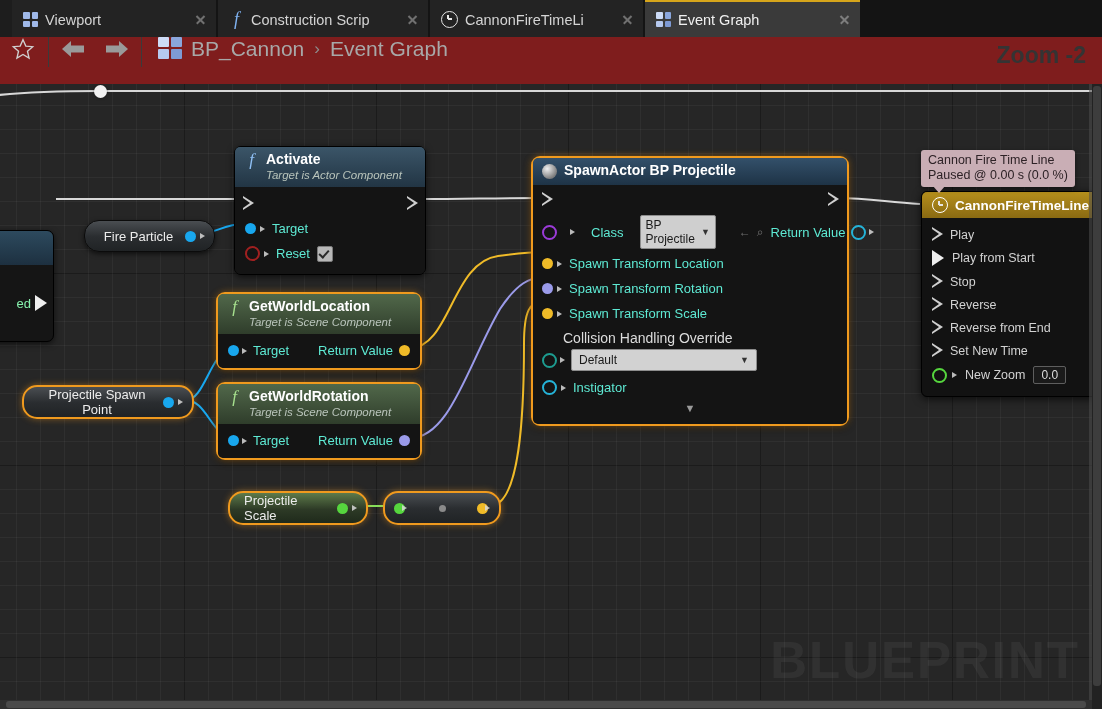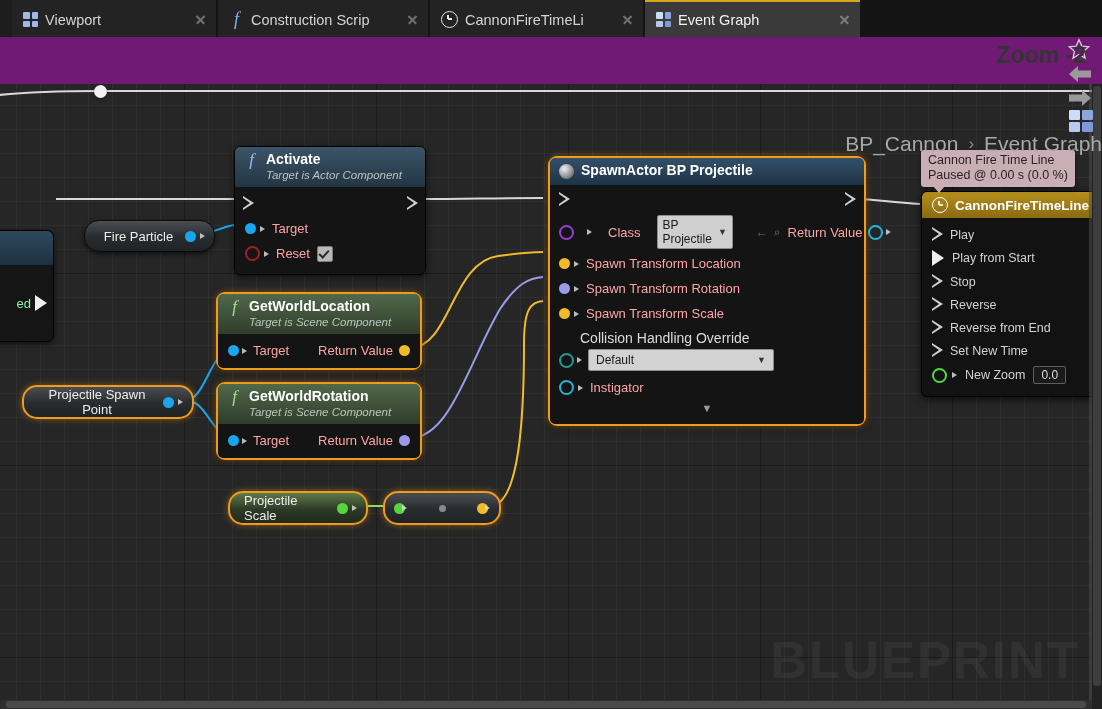--- a/index.html
+++ b/index.html
@@ -29,22 +29,22 @@
   .ic-grid.blueprint i:nth-child(2){background:#8aa6dc;}
   .ic-grid.blueprint i:nth-child(3){background:#b6c9ef;}
   .ic-grid.blueprint i:nth-child(4){background:#7e9ad4;}
   .ic-fx{width:15px;height:16px;flex:none;font-style:italic;font-family:"Liberation Serif",serif;
          font-size:18px;color:#7fb2f0;line-height:15px;text-align:center;}
   .ic-clock{width:15px;height:15px;flex:none;border:1.7px solid #e6e6e6;border-radius:50%;position:relative;}
   .ic-clock::before{content:"";position:absolute;left:5.2px;top:2.5px;width:1.5px;height:4.6px;background:#e6e6e6;}
   .ic-clock::after{content:"";position:absolute;left:5.6px;top:6.4px;width:4px;height:1.5px;background:#e6e6e6;}
 
   
-  #toolbar{position:absolute;left:0;top:37px;width:1102px;height:47px;background:#701a75;
-           display:flex;align-items:flex-end;z-index:6;flex-direction:column;}
+  #toolbar{position:absolute;left:0;top:37px;width:1102px;height:47px;background:#7f1d1d;
+           display:flex;align-items:flex-start;z-index:6;}
   .tb-star{width:46px;display:flex;justify-content:center;align-items:center;}
   .tb-sep{width:1px;height:30px;background:#3a3a3a;margin:0 2px;}
   .tb-arrow{width:44px;display:flex;justify-content:center;align-items:center;}
   .tb-crumbicon{margin-left:14px;margin-right:9px;display:flex;}
   #crumb{display:flex;align-items:center;gap:10px;font-size:21px;color:#a8a8a8;}
   #crumb .chev{color:#8e8e8e;font-size:17px;}
   #zoomlabel{position:absolute;right:16px;top:42px;font-size:23px;color:#343434;font-weight:bold;z-index:6;}
 
   
   #canvas{position:absolute;left:0;top:84px;width:1102px;height:625px;overflow:hidden;
@@ -66,21 +66,21 @@
   .node{position:absolute;border-radius:7px;background:#101010;
         box-shadow:0 2px 7px rgba(0,0,0,.65);}
   .node .hdr{border-radius:5px 5px 0 0;padding:5px 10px 5px 9px;display:flex;align-items:flex-start;gap:7px;}
   .node .title{font-size:14px;font-weight:bold;color:#fff;line-height:15px;}
   .node .sub{font-size:11.5px;font-style:italic;color:#b9c4bb;line-height:14px;margin-top:1px;}
   .node .body{padding:6px 0 8px 0;background:#141414;border-radius:0 0 5px 5px;}
   .sel{border:2px solid #f09a1e;border-radius:9px;box-shadow:0 0 7px rgba(240,154,30,.45),0 2px 7px rgba(0,0,0,.6);}
   .unsel{border:1px solid #000;}
 
   .row{display:flex;align-items:center;gap:7px;padding:2px 10px;min-height:21px;font-size:13px;color:#e2e2e2;}
-  .row .lbl{font-size:13px;color:#fca5a5;white-space:nowrap;}
+  .row .lbl{font-size:13px;color:#5eead4;white-space:nowrap;}
 
   
   .pin{width:11px;height:11px;border-radius:50%;flex:none;}
   .pin.blue{background:#18a7ee;}
   .pin.yellow{background:#f0bb28;}
   .pin.purple{background:#9b9bea;}
   .pin.green{background:#56d63e;}
   .pin.hollow{background:transparent;border:2.2px solid #25b3d8;}
   .pin.hollow.violet{border-color:#9b3bd8;}
   .pin.hollow.teal{border-color:#1d9c90;}
@@ -380,21 +380,21 @@
             <span class="lbl">Target</span>
           </span>
           <span style="display:flex;align-items:center;gap:6px">
             <span class="lbl">Return Value</span>
             <span class="pin purple"></span>
           </span>
         </div>
       </div>
     </div>
 
-    <div class="node sel" style="left:548px;top:72px;width:314px">
+    <div class="node sel" style="left:531px;top:72px;width:314px">
       <div class="hdr" style="background:linear-gradient(180deg,#33506a 0%,#1e3346 100%);padding-bottom:6px">
         <span style="width:15px;height:15px;border-radius:50%;
                      background:radial-gradient(circle at 35% 32%,#f0f0f0,#7d7d7d 70%);flex:none;margin-top:1px"></span>
         <span class="title">SpawnActor BP Projectile</span>
       </div>
       <div class="body" style="padding:5px 0 10px 0">
 
         <div class="execrow" style="padding:2px 9px 6px 9px">
           <span class="exec hollowexec"></span>
           <span class="exec hollowexec"></span>

